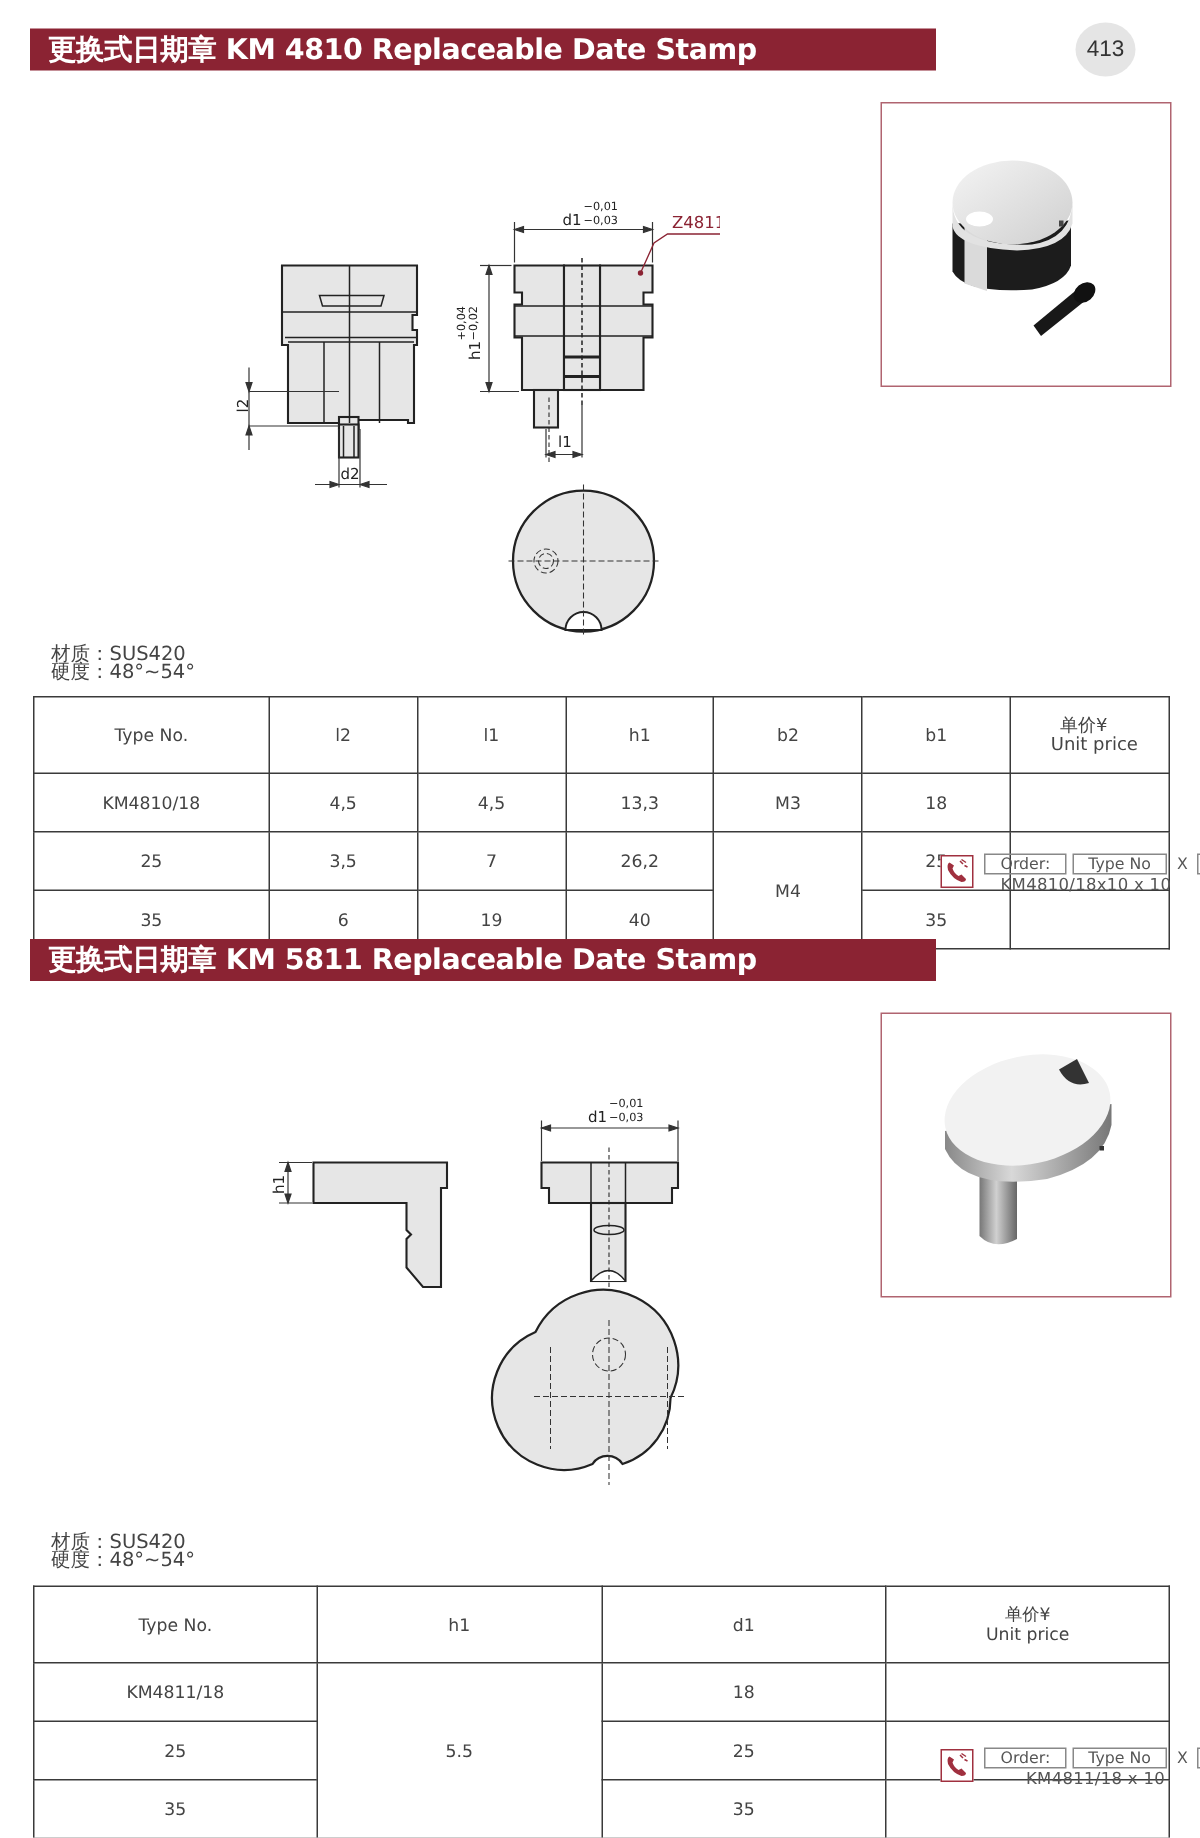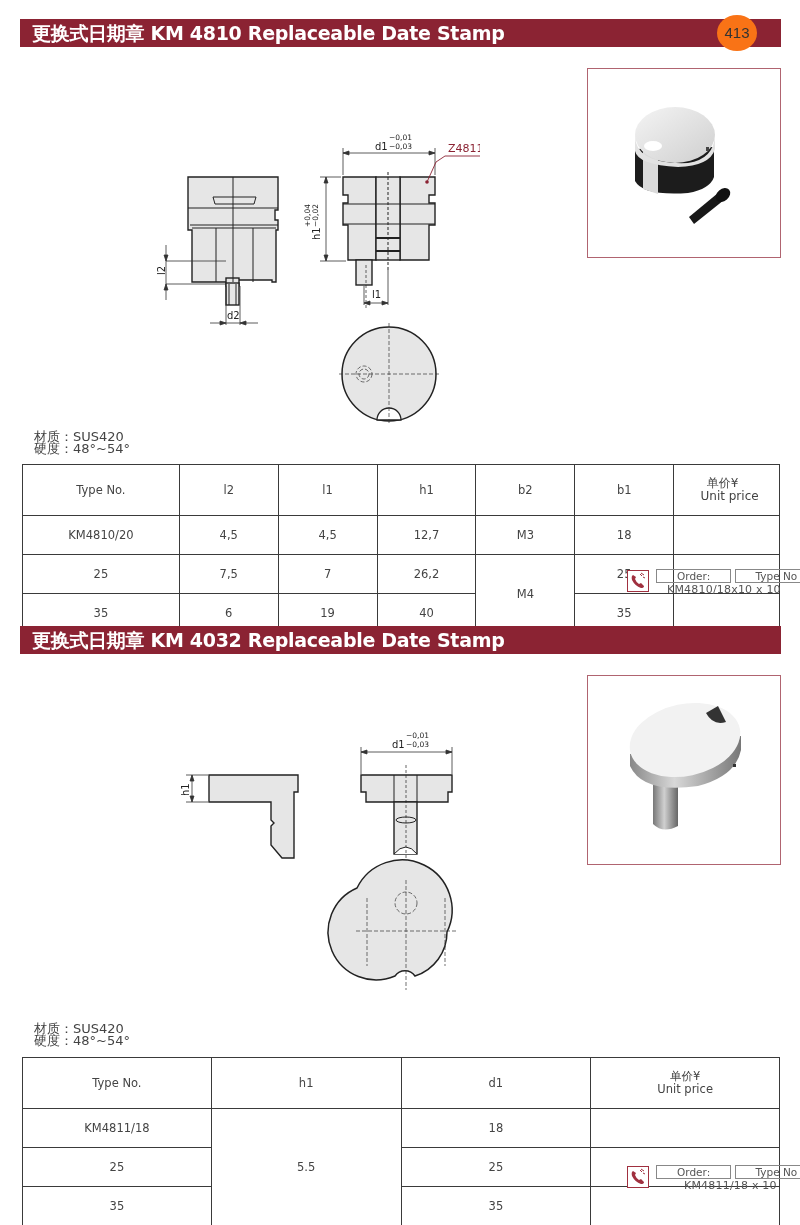--- a/index.html
+++ b/index.html
@@ -1,27 +1,27 @@
 <!DOCTYPE html>
 <html><head>
 <meta charset="utf-8">
 <style>
   * { box-sizing: border-box; margin: 0; padding: 0; }
   html, body { width: 800px; height: 1225px; background: #ffffff; overflow: hidden; }
   body { position: relative; font-family: "DejaVu Sans", "Liberation Sans", sans-serif; color: #333; }
 
   .banner {
-    position: absolute; left: 20px; width: 761px; height: 28px;
+    position: absolute; left: 20px; width: 604px; height: 28px;
     background: #8b2333; color: #fff;
     font-family: "DejaVu Sans", sans-serif; font-weight: bold;
     font-size: 19px; line-height: 28px; padding-left: 12px; letter-spacing: -0.3px;
   }
   .page-num {
     position: absolute; left: 717px; top: 15px; width: 40px; height: 36px;
-    border-radius: 50%; background: #f97316; color: #333;
+    border-radius: 50%; background: #e5e5e5; color: #333;
     font-size: 15px; line-height: 36px; text-align: center;
     font-family: "Liberation Sans", sans-serif;
   }
 
   .photo-box {
     position: absolute; left: 587px; width: 194px; height: 190px;
     border: 1px solid #b06470; background: #fff;
   }
 
   .drawing { position: absolute; }
@@ -43,21 +43,21 @@
   th.price { text-align: right; padding-right: 6px !important; font-size: 12px; }
 
   .order {
     position: absolute; left: 627px; width: 155px; height: 30px;
   }
   .order .phone {
     position: absolute; left: 0; top: 1px; width: 22px; height: 22px;
     border: 1.5px solid #a0303f; background: #fff;
   }
   .order .boxes { position: absolute; left: 29px; top: 0; font-size: 10.5px; color: #555; white-space: nowrap; }
-  .order .boxes span.b { border: 1px solid #888; padding: 0 20px; line-height: 12px; display: inline-block; }
+  .order .boxes span.b { border: 1px solid #888; padding: 0 10px; line-height: 12px; display: inline-block; }
   .order .boxes span.x { display: inline-block; margin: 0 3px; }
   .order .example { position: absolute; left: 40px; top: 14px; font-size: 11px; color: #555; white-space: nowrap; letter-spacing: 0.2px; }
 </style>
 </head>
 <body>
 
 <div class="banner" style="top:19px;">更换式日期章 KM 4810 Replaceable Date Stamp</div>
 <div class="page-num">413</div>
 
 <svg class="drawing" style="left:140px;top:120px;" width="340" height="310" viewBox="0 0 340 310">
@@ -197,31 +197,31 @@
     <th>l1</th>
     <th>h1</th>
     <th>b2</th>
     <th>b1</th>
     <th class="price">
       <div style="padding-right:14px;">单价¥</div>
       <div>Unit price</div>
     </th>
   </tr>
   <tr>
-    <td>KM4810/20</td>
+    <td>KM4810/18</td>
     <td>4,5</td>
     <td>4,5</td>
-    <td>12,7</td>
+    <td>13,3</td>
     <td>M3</td>
     <td>18</td>
     <td></td>
   </tr>
   <tr>
     <td>25</td>
-    <td>7,5</td>
+    <td>3,5</td>
     <td>7</td>
     <td>26,2</td>
     <td rowspan="2">M4</td>
     <td>25</td>
     <td></td>
   </tr>
   <tr>
     <td>35</td>
     <td>6</td>
     <td>19</td>
@@ -241,21 +241,21 @@
   </div>
   <div class="boxes">
     <span class="b">Order:</span>
     <span class="b">Type No</span>
     <span class="x">X</span>
     <span class="b">Pcs</span>
   </div>
   <div class="example">KM4810/18x10  x 10</div>
 </div>
 
-<div class="banner" style="top:626px;">更换式日期章 KM 4032 Replaceable Date Stamp</div>
+<div class="banner" style="top:626px;">更换式日期章 KM 5811 Replaceable Date Stamp</div>
 
 <svg class="drawing" style="left:160px;top:720px;" width="320" height="275" viewBox="0 0 320 275">
 
   <g stroke="#222" stroke-width="1.4" fill="#e6e6e6">
     <path d="M49 55 L49 82 L111 82 L111 100 L114 103 L111 106 L111 125 L122 138 L134 138 L134 72 L138 72 L138 55 Z"></path>
   </g>
   <g stroke="#333" stroke-width="0.8" fill="none">
     <line x1="26" y1="55" x2="48" y2="55"></line>
     <line x1="26" y1="82" x2="48" y2="82"></line>
     <line x1="32" y1="55" x2="32" y2="82"></line>

